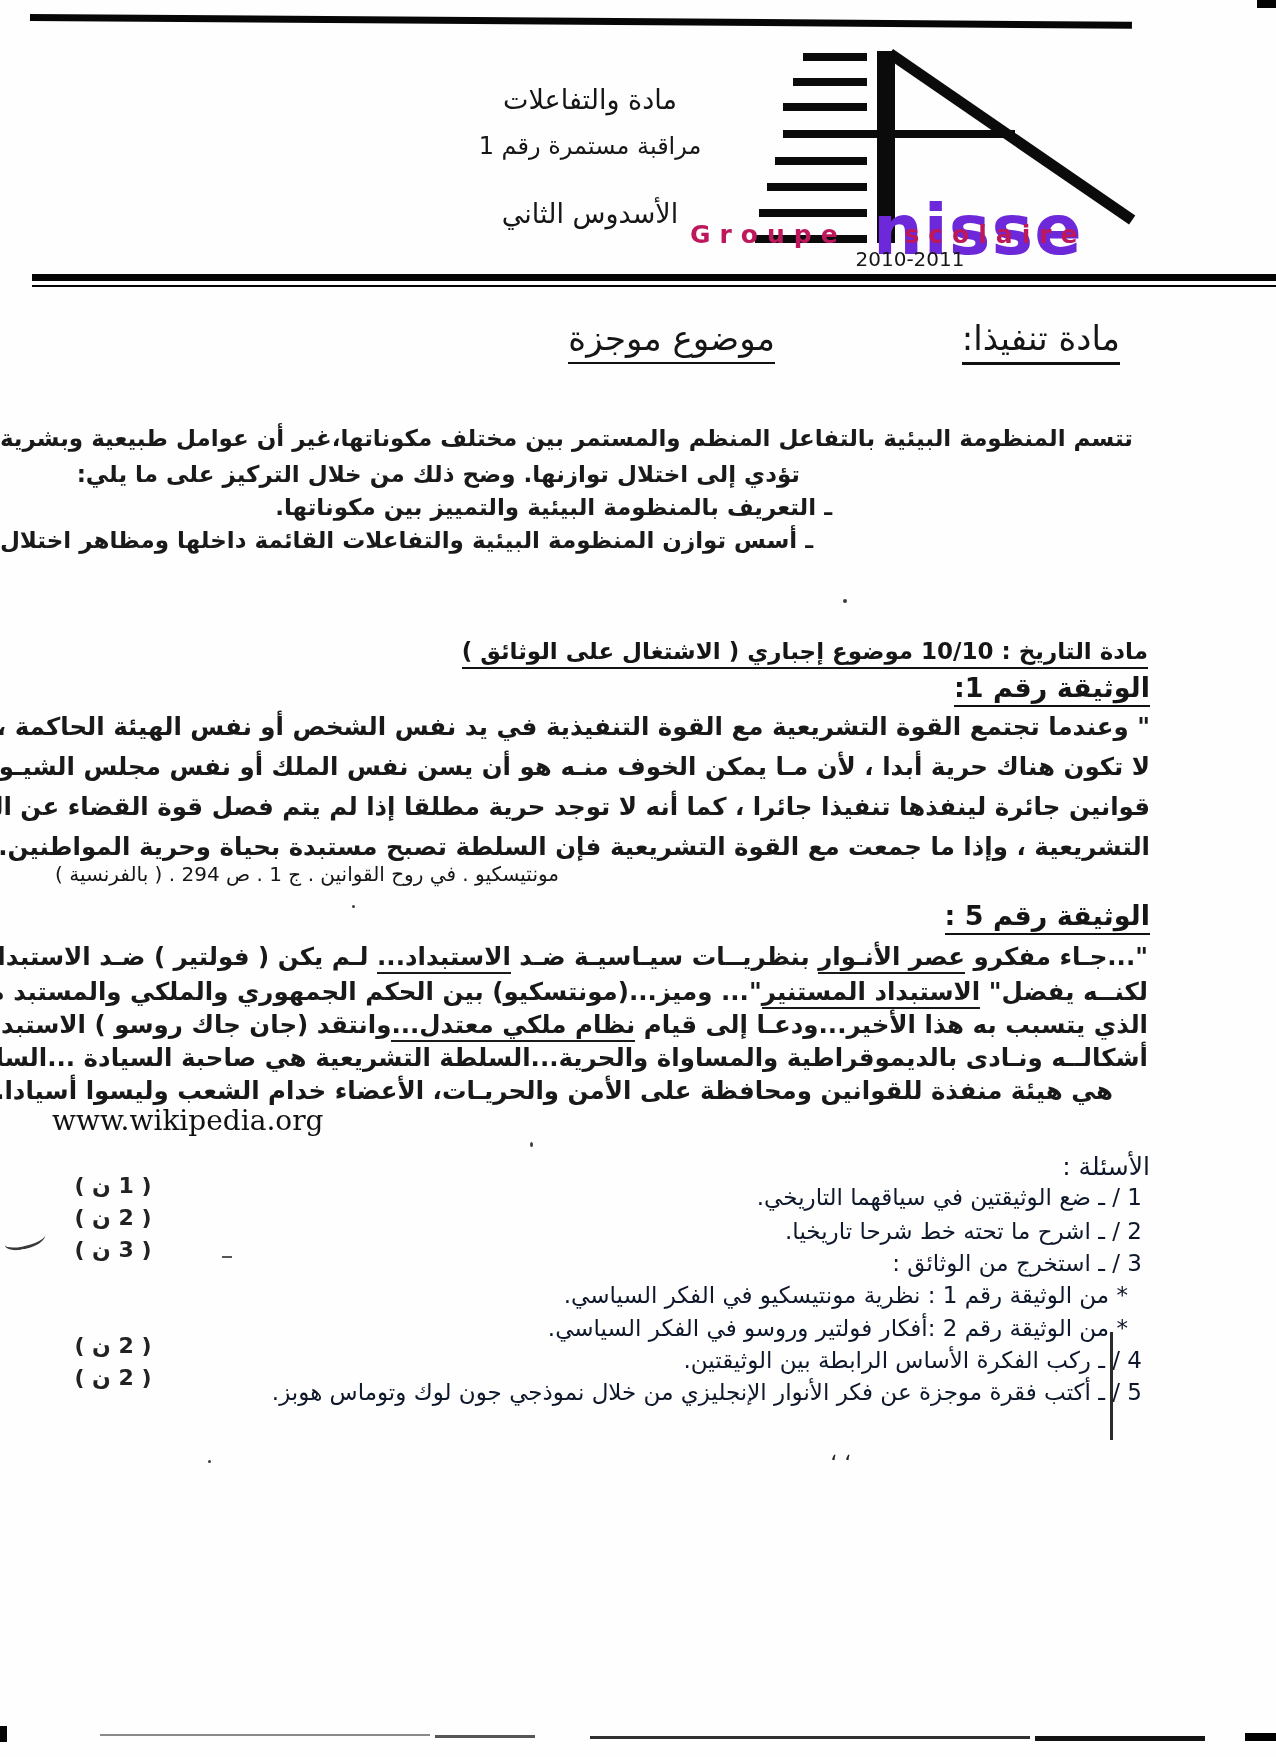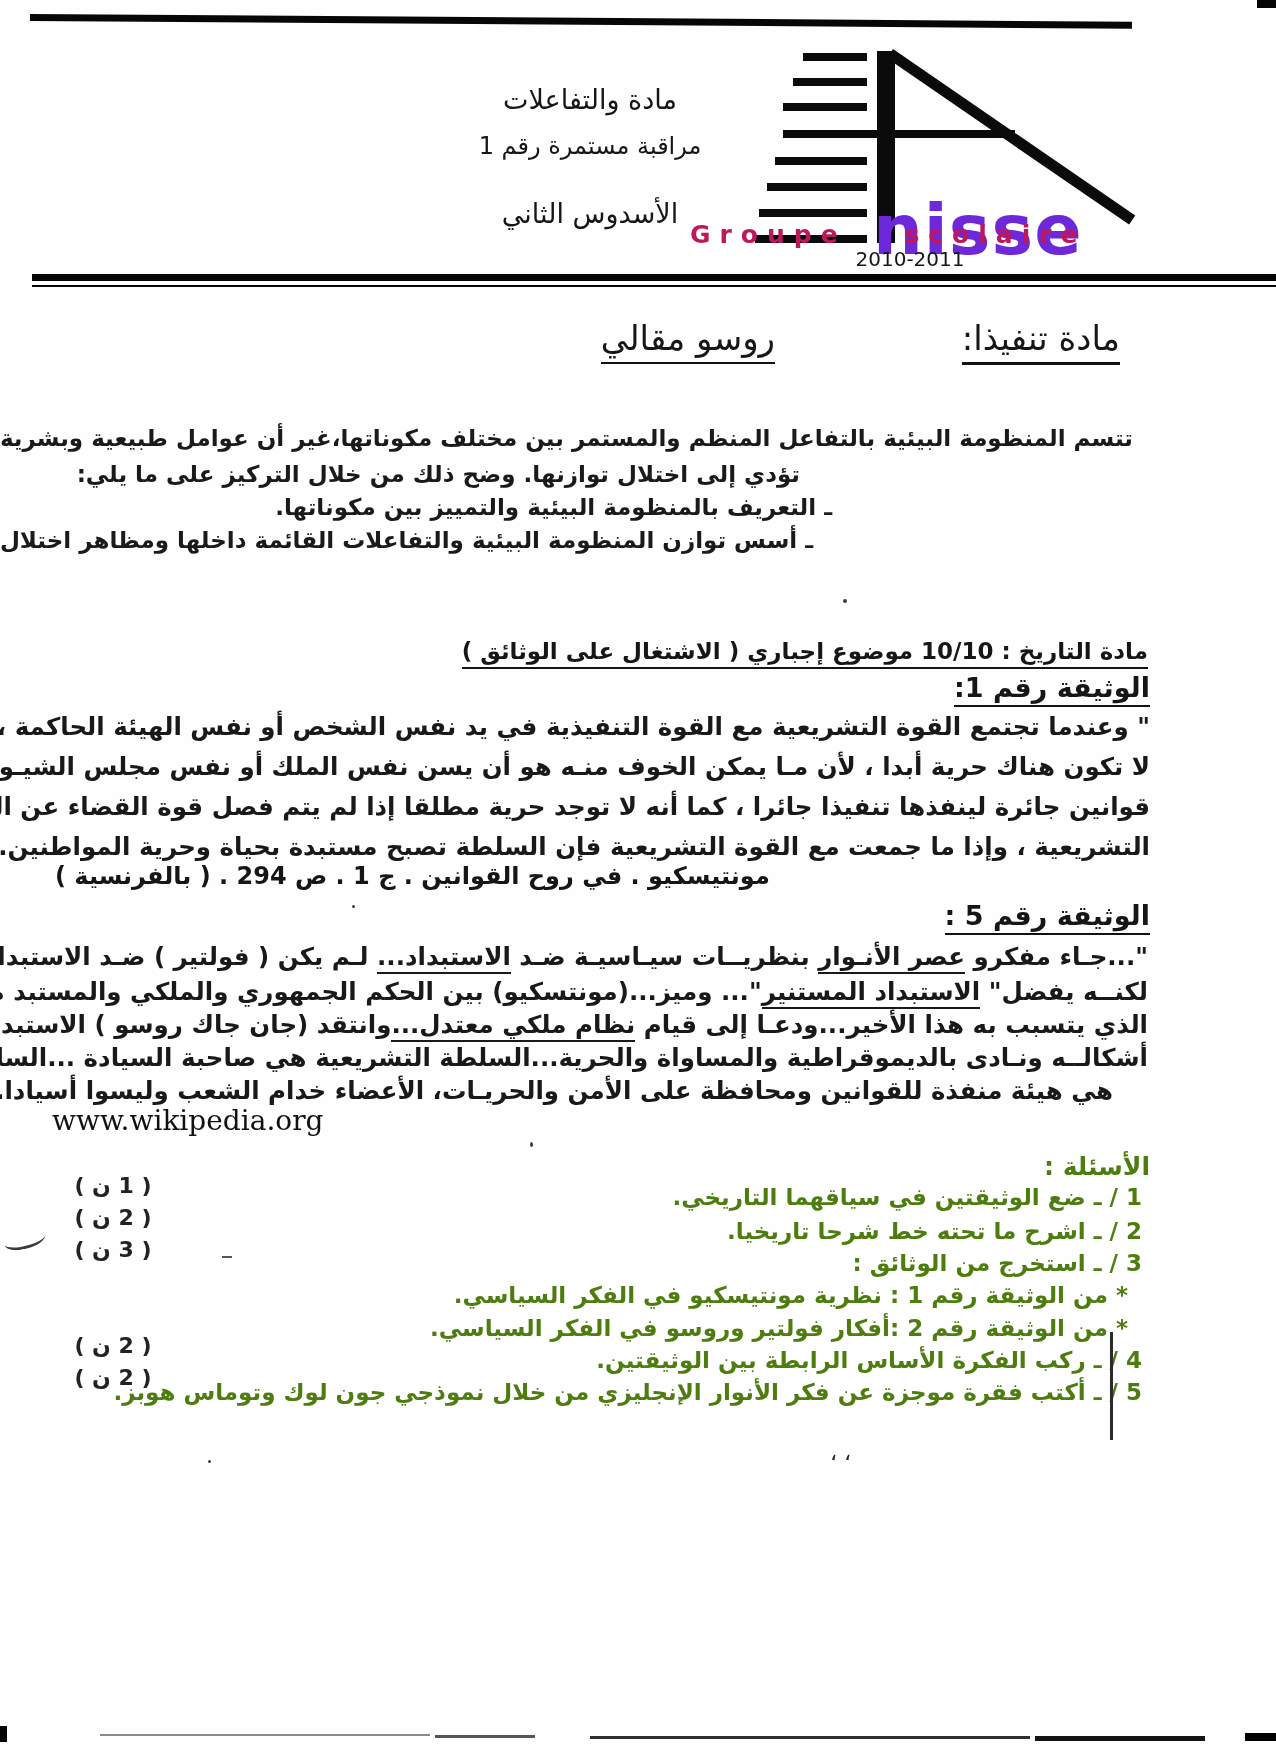--- a/index.html
+++ b/index.html
@@ -38,24 +38,24 @@
   .div2{left:32px;right:0;top:285px;height:2px;background:#050505;}
   
   .title-course{right:156px;top:318px;font-size:34px;border-bottom:3px solid #111;padding-bottom:4px;}
   .title-kind{right:501px;top:318px;font-size:34px;border-bottom:2.5px solid #111;padding-bottom:4px;}
   
   .essay{font-size:23px;font-weight:bold;color:#1a1a1a;}
   
   .hist-heading{right:128px;top:638px;font-size:23px;}
   .doc-title{font-size:27px;border-bottom:2.5px solid #111;padding-bottom:2px;}
   .docline{font-size:24.5px;font-weight:bold;color:#191919;}
-  .source{left:55px;top:862px;font-size:24px;font-weight:bold;}
+  .source{left:55px;top:862px;font-size:20px;font-weight:normal;}
   .wiki{left:52px;top:1104px;font-size:28px;font-family:"DejaVu Serif",serif;color:#111;}
   
-  .q{font-size:23px;font-weight:bold;color:#4d7c0f;}
+  .q{font-size:23px;font-weight:normal;color:#0f172a;}
   .mark{left:68px;width:90px;text-align:center;font-size:22px;font-weight:bold;color:#222;}
   
   .top-line{left:30px;top:14px;width:1102px;height:7px;background:#070707;transform:rotate(0.4deg);transform-origin:left top;}
   .corner-mark{right:0;top:0;width:19px;height:8px;background:#050505;}
   .vline{left:1110px;top:1332px;width:3px;height:108px;background:#2b2b2b;}
   .squiggle{left:4px;top:1230px;width:42px;height:16px;border-bottom:3px solid #3a3a3a;
             border-radius:0 0 60% 40%;transform:rotate(-10deg);}
   .commas{left:830px;top:1440px;font-size:22px;color:#222;}
   .dash-mark{left:222px;top:1256px;width:10px;height:2px;background:#555;}
   .bedge{left:0;top:1726px;width:7px;height:16px;background:#050505;}
@@ -93,21 +93,21 @@
     <div class="diag"></div>
     <div class="logo-name">nisse</div>
     <div class="logo-tag ltr">Groupe scolaire</div>
     <div class="logo-year ltr">2010-2011</div>
   </div>
 
   <div class="abs div1"></div>
   <div class="abs div2"></div>
 
   <div class="abs ar title-course">مادة تنفيذا:</div>
-  <div class="abs ar title-kind">روسو مقالي</div>
+  <div class="abs ar title-kind">موضوع موجزة</div>
 
   <div class="abs ar essay" style="right:143px;top:425px;">تتسم المنظومة البيئية بالتفاعل المنظم والمستمر بين مختلف مكوناتها،غير أن عوامل طبيعية وبشرية</div>
   <div class="abs ar essay" style="right:476px;top:461px;">تؤدي إلى اختلال توازنها. وضح ذلك من خلال التركيز على ما يلي:</div>
   <div class="abs ar essay" style="right:444px;top:494px;">ـ التعريف بالمنظومة البيئية والتمييز بين مكوناتها.</div>
   <div class="abs ar essay" style="right:463px;top:527px;">ـ أسس توازن المنظومة البيئية والتفاعلات القائمة داخلها ومظاهر اختلال توازنها.</div>
 
   <div class="abs ar b uln hist-heading">مادة التاريخ : 10/10 موضوع إجباري ( الاشتغال على الوثائق )</div>
 
   <div class="abs ar b doc-title" style="right:126px;top:672px;">الوثيقة رقم 1:</div>
   <div class="abs ar docline" style="right:126px;top:712px;">" وعندما تجتمع القوة التشريعية مع القوة التنفيذية في يد نفس الشخص أو نفس الهيئة الحاكمة ، فإنـه</div>

